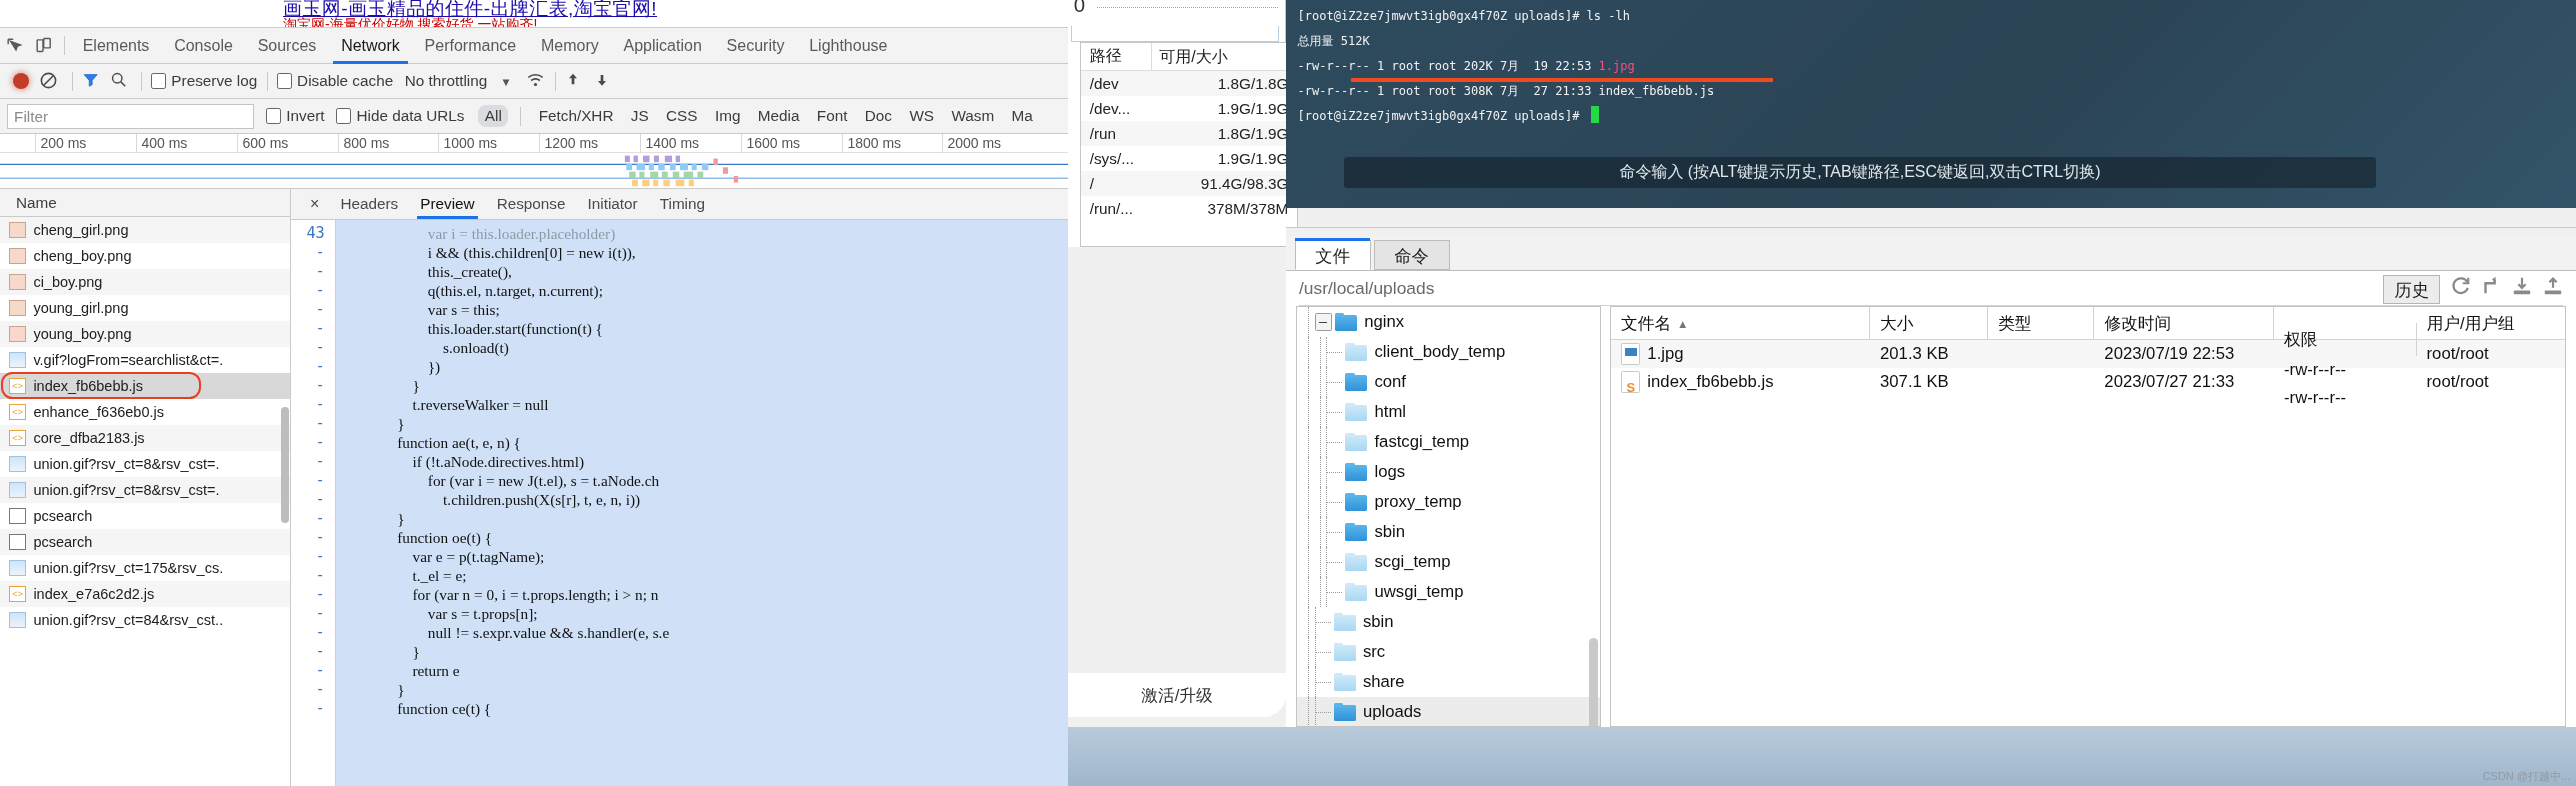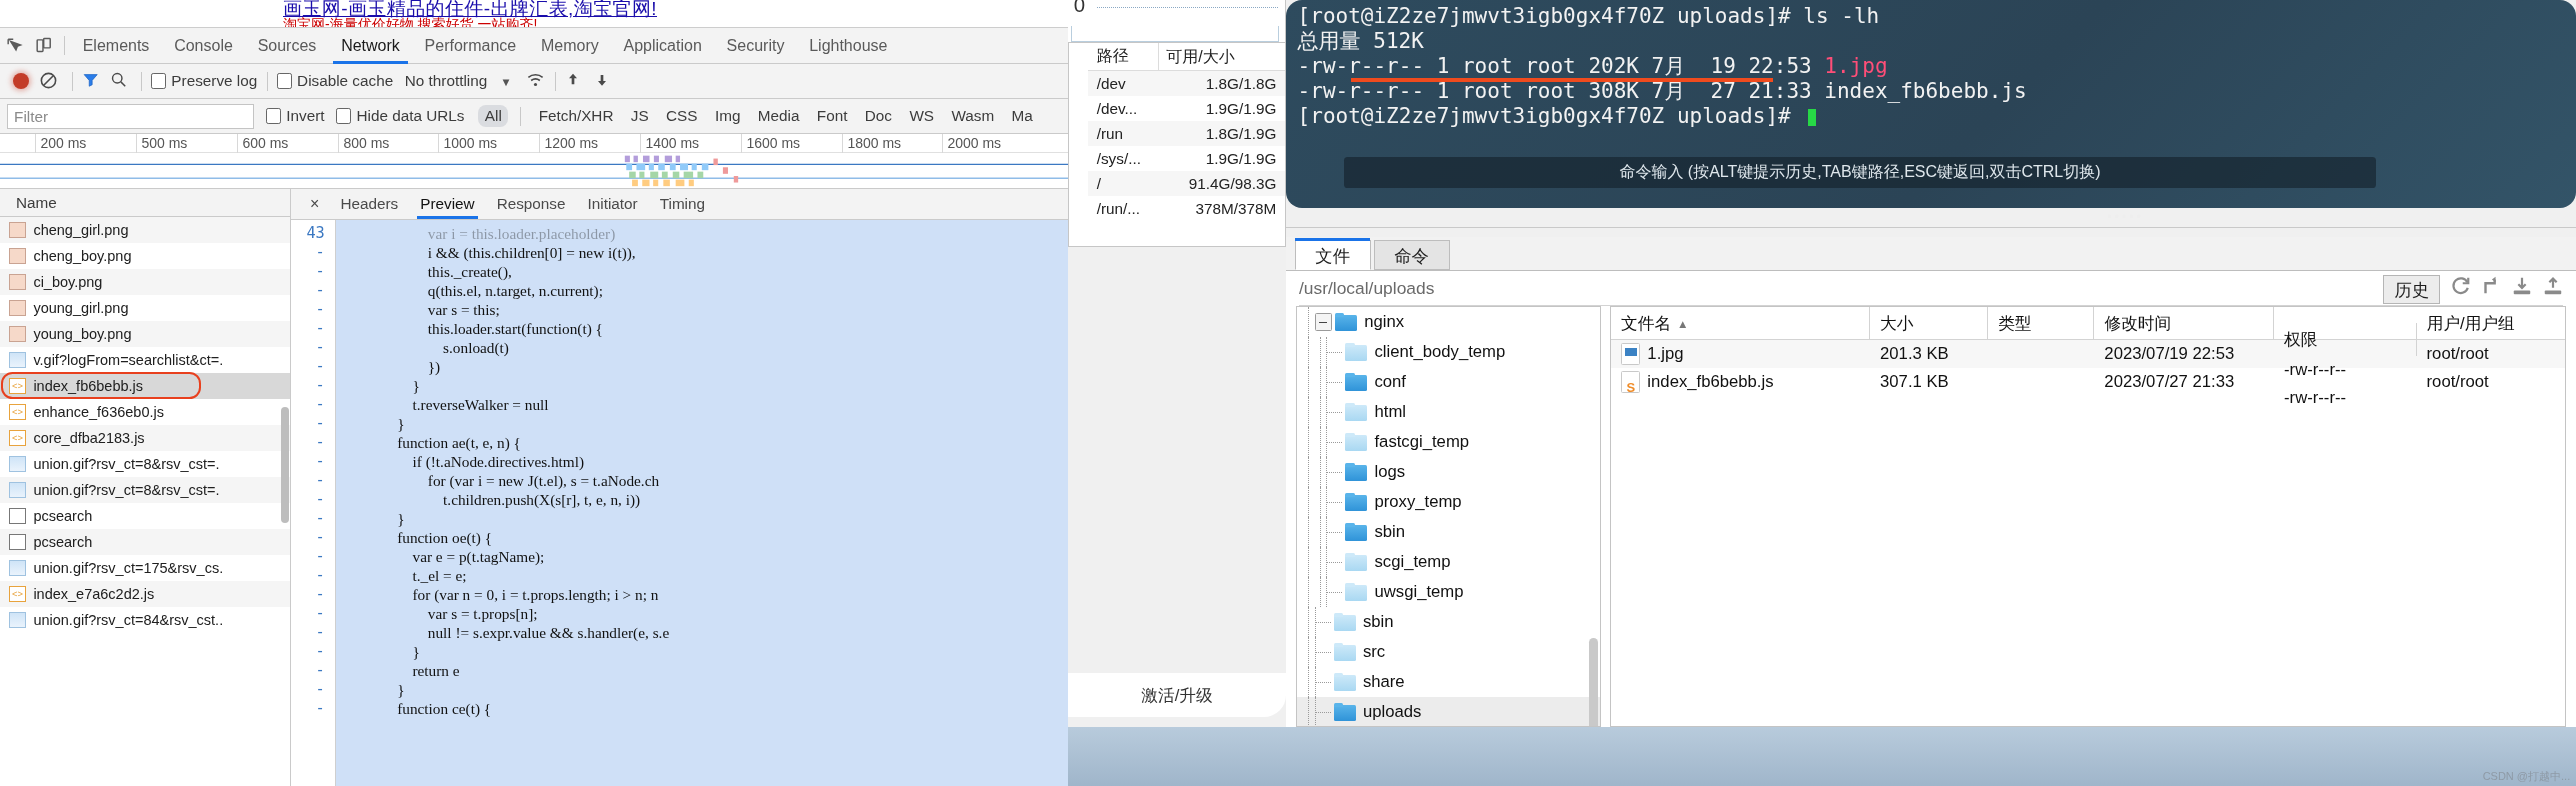--- a/index.html
+++ b/index.html
@@ -92,33 +92,33 @@
   .codearea div { height:19px; line-height:19px;font-family:Liberation Serif, serif; }
 
   
   .xwin { position:absolute; left:1068px; top:0; width:1508px; height:727px; background:#f0f0f0; }
 
   .x-topstrip { position:absolute; left:0; top:0; width:218px; height:247px; background:#fff; border-right:0.7px solid #c6c6c6;}
   .x-zero { position:absolute; left:5.8px; top:-5.8px; font-size:20.4px; color:#333; }
   .x-dots { position:absolute; left:29px; top:7.3px; right:7.3px; border-top:1.5px dotted #8aa8c4; }
   .x-zerobox { position:absolute; left:2.9px; top:26px; right:5.8px; height:16px; border:0.7px solid #b9cede; border-top:none; }
 
-  .sysinfo { position:absolute; left:0; top:42px; width:218px; height:205px; background:#fff; border:0.7px solid #c6c6c6;padding-left:19px; }
+  .sysinfo { position:absolute; left:12px; top:42px; width:218px; height:205px; background:#fff; border:0.7px solid #c6c6c6; }
   .sys-head { display:flex; height:28px; align-items:center; font-size:16px; color:#222; border-bottom:0.7px solid #dcdcdc;}
   .sys-head .c1 { width:70px; padding-left:8.7px; }
   .sys-head .c2 { flex:1; padding-left:7.3px; border-left:0.7px solid #dcdcdc; height:28px; line-height:28px;}
   .sys-row { display:flex; height:25px; align-items:center; font-size:15.3px; color:#222; }
   .sys-row:nth-child(odd) { background:#f6f6f6; }
   .sys-row .c1 { width:70px; padding-left:8.7px; white-space:nowrap;}
   .sys-row .c2 { flex:1; text-align:right; padding-right:8.7px; white-space:nowrap;}
 
   .term { position:absolute; left:218px; top:0; right:0; height:208px;
     background:linear-gradient(135deg,#2e4b5e,#2b4456 55%, #335468);
-    font-family:"DejaVu Sans Mono", monospace; font-size:21px; color:#f2f2f2;
-    padding:4.4px 0 0 11.6px; overflow:hidden;border-radius:16px; }
+    font-family:"DejaVu Sans Mono", monospace; font-size:12px; color:#f2f2f2;
+    padding:4.4px 0 0 11.6px; overflow:hidden; }
   .term div { height:25px; line-height:25px; white-space:pre; }
   .term .jpg { color:#ff4e78; }
   .cursor { display:inline-block; width:8px; height:17.4px; background:#27d846; vertical-align:-2.9px; margin-left:4.4px;}
   .term-underline { position:absolute; left:283px; top:78px; width:422px; height:4.4px; background:#f04b1e;}
   .term-hint { position:absolute; left:276px; top:157px; width:1032px; height:30.5px;
     background:rgba(20,32,42,.62); color:#dfe7ec; font-family:"Liberation Sans", sans-serif;
     font-size:16px; line-height:30.5px; text-align:center; border-radius:3.6px; }
   .term-dots { position:absolute; left:1039px; top:209px; font-size:12.4px; color:#eee; letter-spacing:2.9px;}
 
   .xwin-divider { position:absolute; left:218px; top:227px; right:0; height:10.2px; background:#f0f0f0; border-top:0.7px solid #c9c9c9;}
@@ -304,21 +304,21 @@
       <div class="ftype">Font</div>
       <div class="ftype">Doc</div>
       <div class="ftype">WS</div>
       <div class="ftype">Wasm</div>
       <div class="ftype">Ma</div>
     </div>
 
     <div class="dt-overview">
       <div class="tl-ruler" id="tl-ruler">
           <div class="tl-tick" style="left: 35px;">200 ms</div>
-          <div class="tl-tick" style="left: 136px;">500 ms</div>
+          <div class="tl-tick" style="left: 136px;">400 ms</div>
           <div class="tl-tick" style="left: 237px;">600 ms</div>
           <div class="tl-tick" style="left: 338px;">800 ms</div>
           <div class="tl-tick" style="left: 438px;">1000 ms</div>
           <div class="tl-tick" style="left: 539px;">1200 ms</div>
           <div class="tl-tick" style="left: 640px;">1400 ms</div>
           <div class="tl-tick" style="left: 741px;">1600 ms</div>
           <div class="tl-tick" style="left: 842px;">1800 ms</div>
           <div class="tl-tick" style="left: 942px;">2000 ms</div>
         </div>
       <div class="tl-band" style="top:19.6px; height:36px;">

